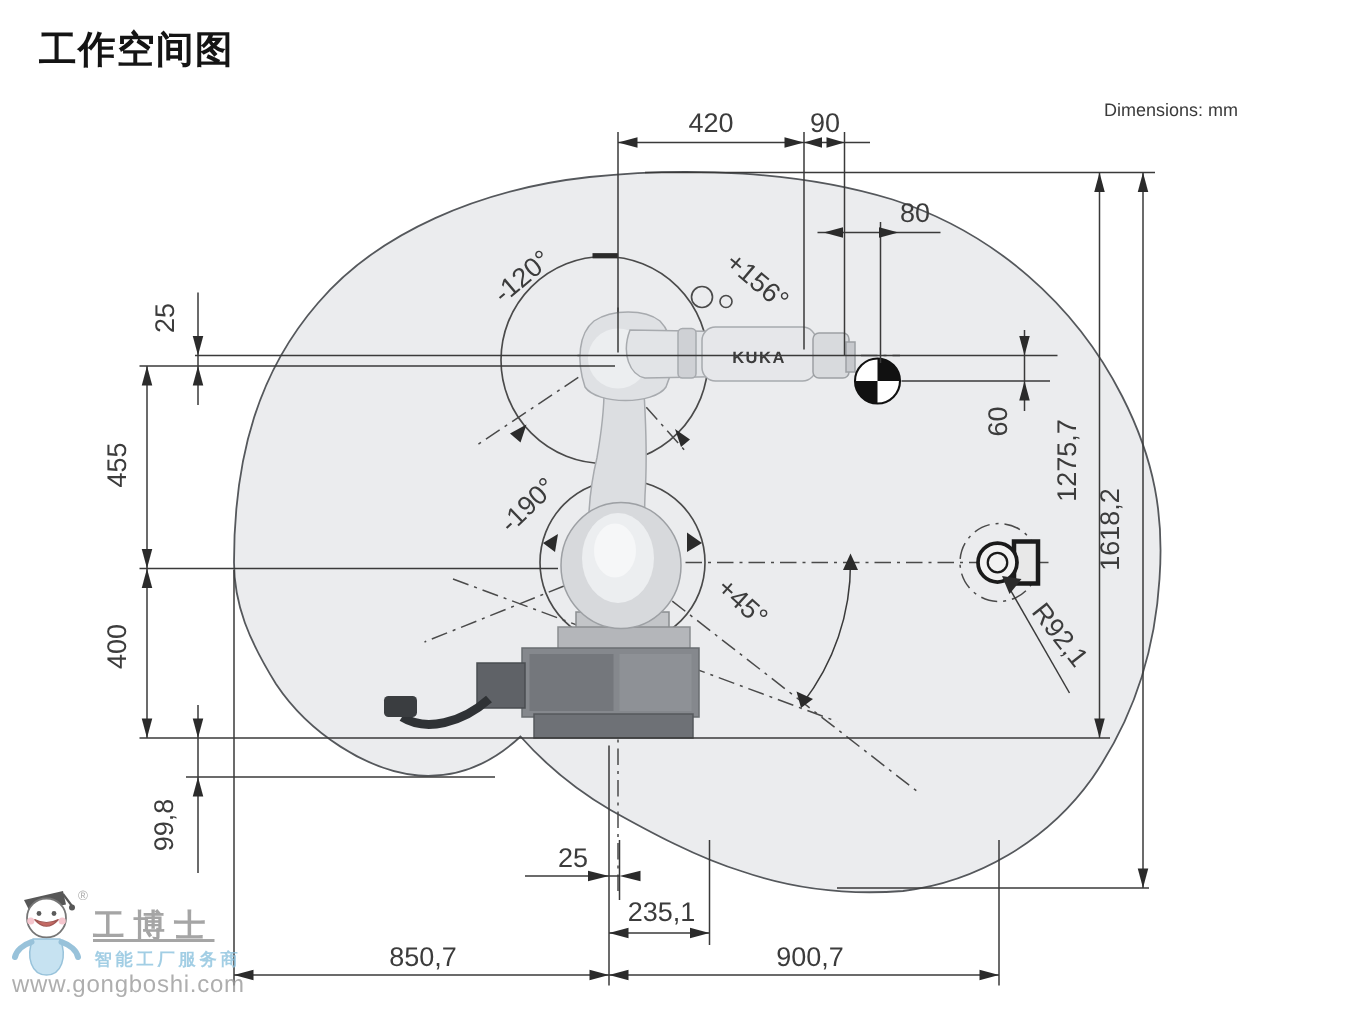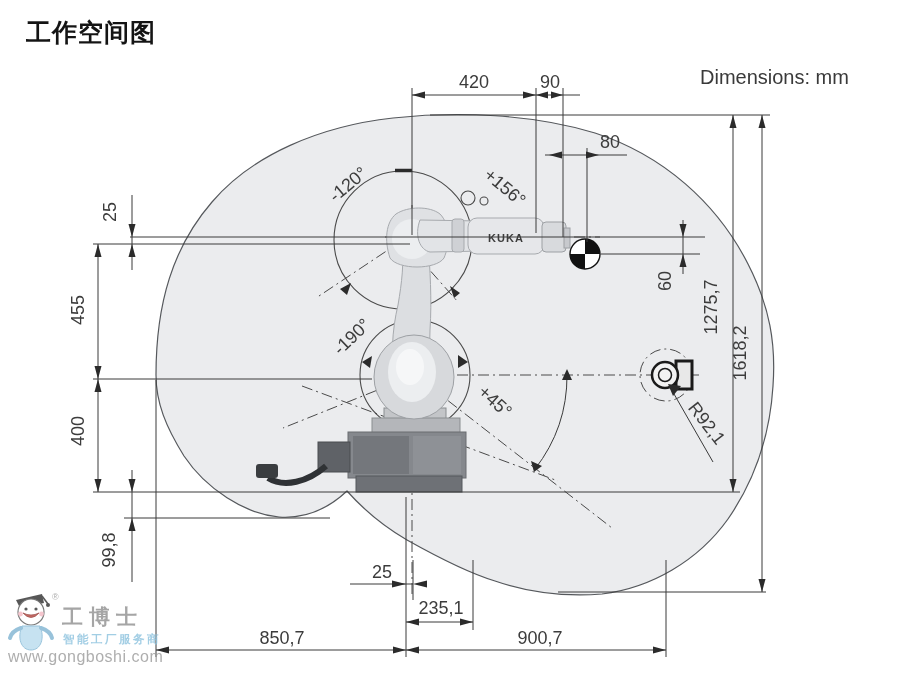--- a/index.html
+++ b/index.html
@@ -5,33 +5,33 @@
   html,body{margin:0;padding:0;}
   body{
     width:900px;height:673px;position:relative;background:#ffffff;overflow:hidden;
     font-family:"Liberation Sans","DejaVu Sans",sans-serif;
   }
   .stage{position:absolute;left:0;top:0;width:900px;height:673px;}
   .page-title{
     position:absolute;left:9px;top:16px;font-size:25px;font-weight:bold;color:#141414;
     letter-spacing:1px;font-family:"DejaVu Sans","Liberation Sans",sans-serif;margin-left:17px;
   }
-  .units-label{position:absolute;left:700px;top:66px;font-size:20px;color:#3a3a3a;}
+  .units-label{position:absolute;left:736px;top:66px;font-size:12px;color:#3a3a3a;}
   svg text{font-family:"Liberation Sans","DejaVu Sans",sans-serif;fill:#3c3c3c;}
   .dimtxt{font-size:18px;}
   .angtxt{font-size:18px;}
   .brandtxt{font-size:11px;font-weight:bold;letter-spacing:1px;}
   .thin{stroke:#3a3a3a;stroke-width:1;fill:none;}
   .thin2{stroke:#4a4a4a;stroke-width:1.1;fill:none;}
   .dashdot{stroke:#4a4a4a;stroke-width:1;fill:none;stroke-dasharray:11 4 2 4;}
   .arr{fill:#2b2b2b;stroke:none;}
   .watermark{position:absolute;left:6px;top:586px;width:210px;height:84px;opacity:.8;}
   .wm-name{
     position:absolute;left:56px;top:17px;font-size:21px;color:#8f8f8f;font-weight:bold;
-    font-family:"DejaVu Serif","Liberation Serif",serif;letter-spacing:6px;
+    font-family:"DejaVu Serif","Liberation Serif",serif;letter-spacing:6px;text-decoration:underline;
   }
   .wm-reg{position:absolute;left:46px;top:6px;font-size:9px;color:#9a9a9a;}
   .wm-tagline{position:absolute;left:57px;top:46px;font-size:11.5px;color:#8cc2de;letter-spacing:2.5px;font-weight:bold;}
   .wm-url{position:absolute;left:2px;top:62px;font-size:16px;color:#9a9a9a;letter-spacing:.5px;}
 </style>
 </head>
 <body>
 
 <div class="stage">
 

